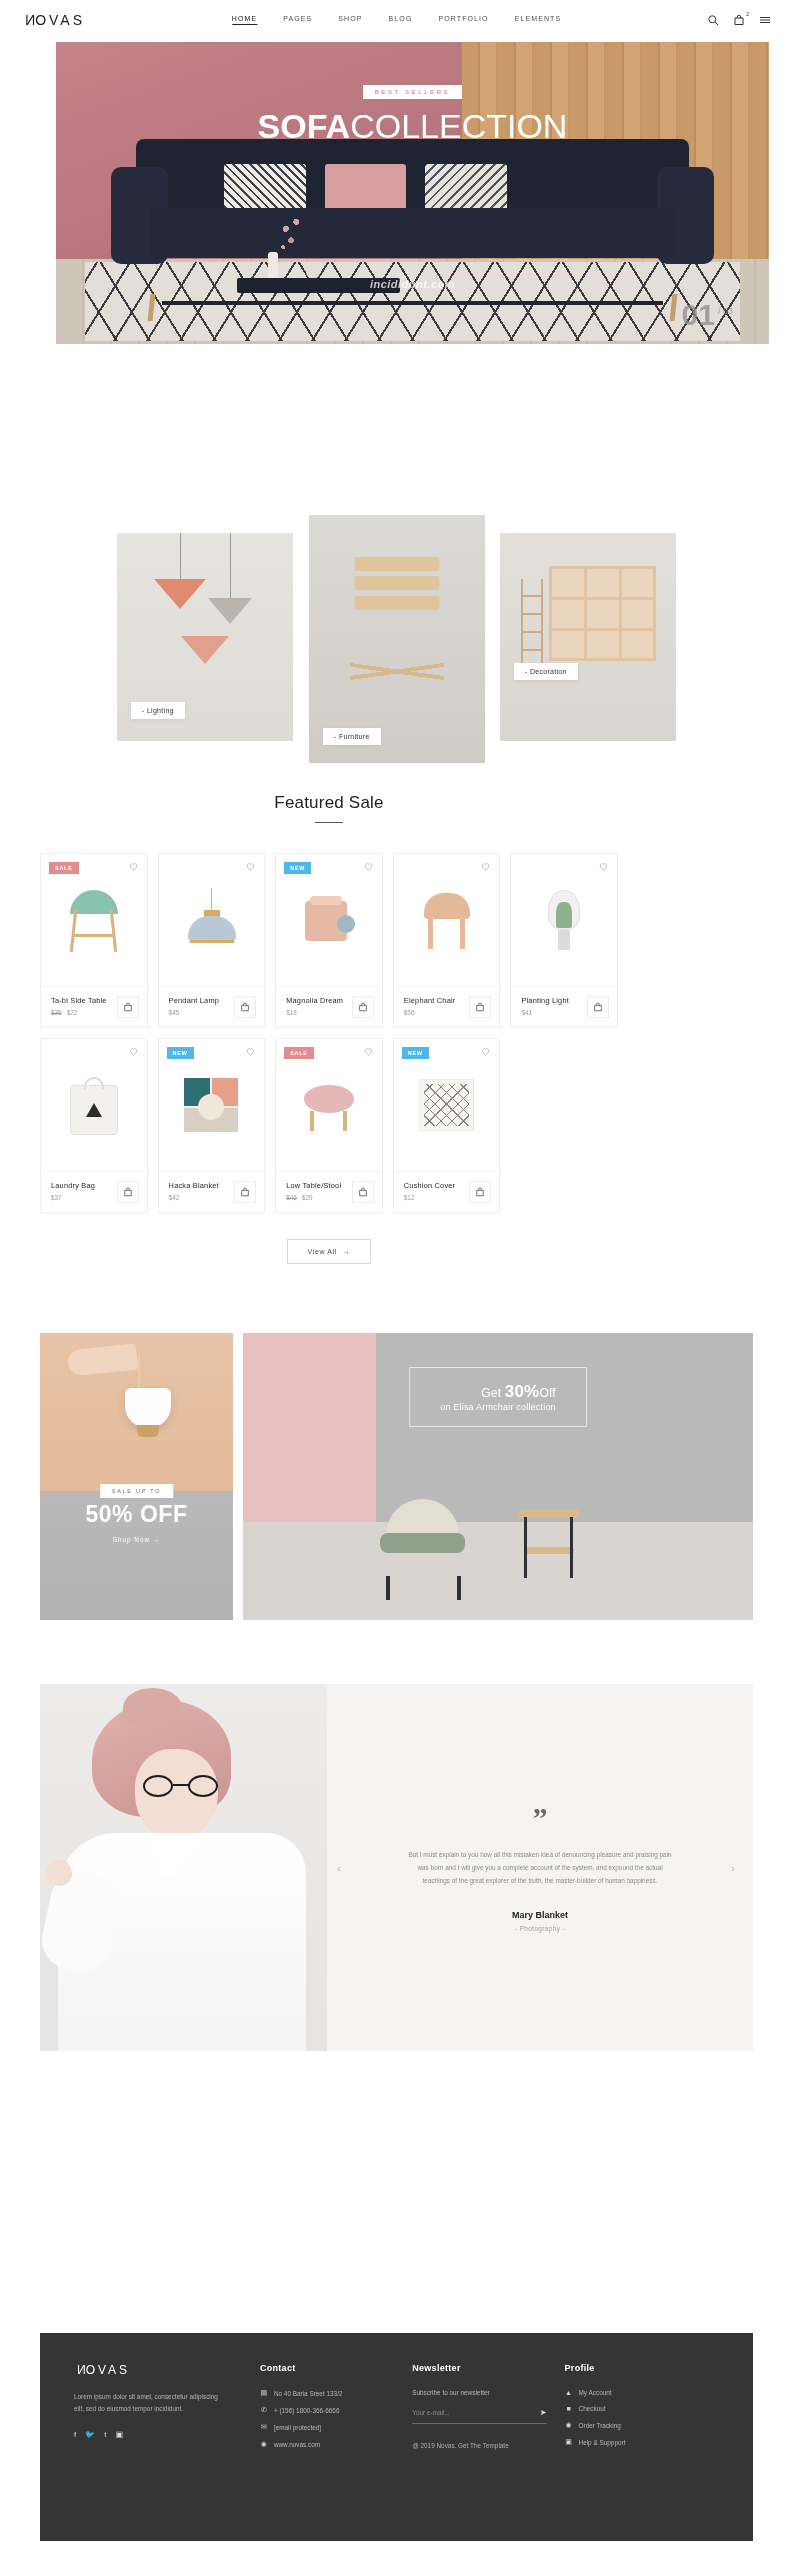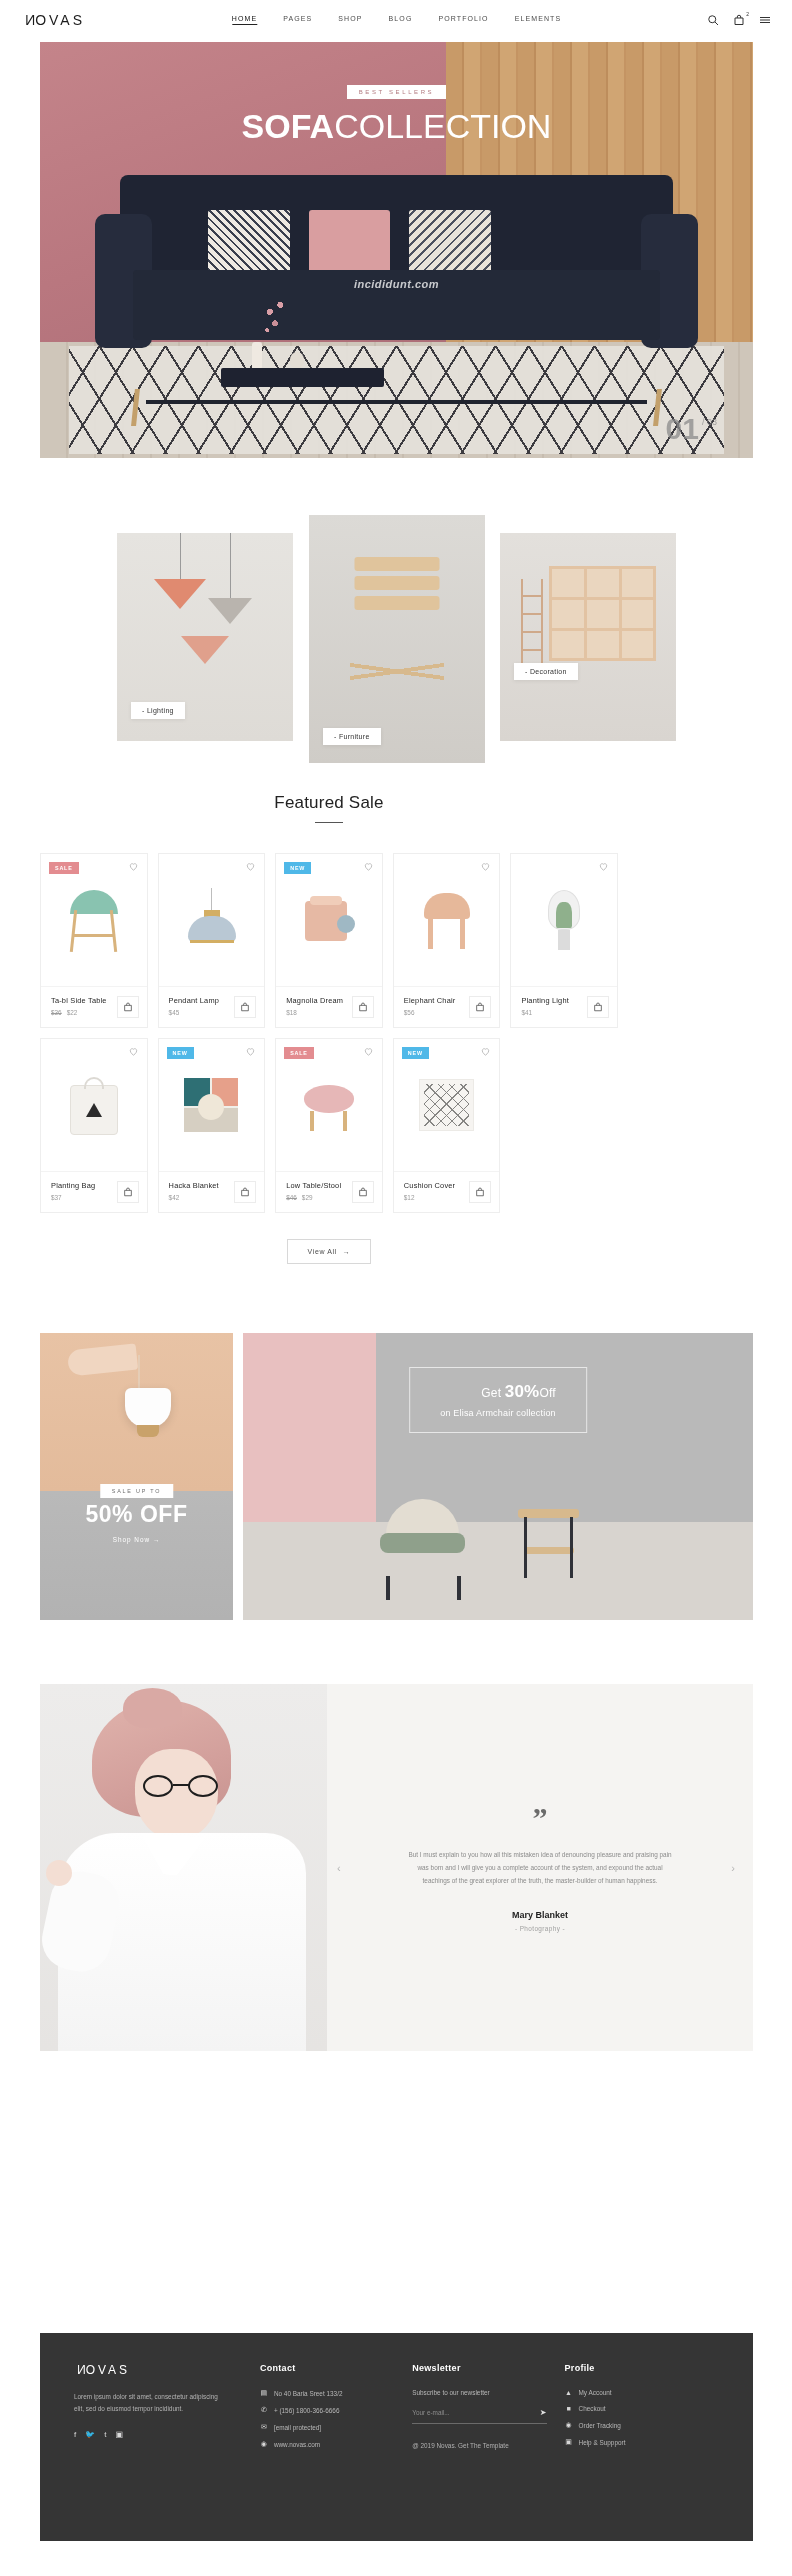--- a/index.html
+++ b/index.html
@@ -34,21 +34,21 @@
   .nav-item.active { color:#111; border-bottom:1px solid #222; }
   .header-icons { margin-left:auto; display:flex; align-items:center; gap:14px; }
   .hicon { width:12px; height:12px; position:relative; cursor:pointer; color:#333; }
   .hicon svg { width:12px; height:12px; display:block; }
   .cart-badge {
     position:absolute; top:-3px; right:-4px; font-size:5px; color:#333;
   }
 
   
   .hero {
-    position:absolute; left:40px; top:42px; width:713px; height:416px;
+    position:absolute; left:56px; top:42px; width:713px; height:302px;
     overflow:hidden;
   }
   .hero-bg { position:absolute; inset:0; }
   .wall-left {
     position:absolute; left:0; top:0; width:57%; height:72%;
     background:linear-gradient(160deg,#c4848a 0%, #b9777f 55%, #ad6f78 100%);
   }
   .wall-right {
     position:absolute; left:57%; top:0; width:43%; height:72%;
     background:repeating-linear-gradient(90deg,#c89a68 0px,#c89a68 16px,#bd8d5c 16px,#bd8d5c 18px,#d0a573 18px,#d0a573 34px,#c49463 34px,#c49463 36px);
@@ -126,21 +126,21 @@
   }
   .hero-title b { font-weight:700; }
   .hero-title span { font-weight:300; }
   .watermark {
     position:absolute; left:50%; top:236px; transform:translateX(-50%);
     color:rgba(255,255,255,.75); font-size:11px; font-style:italic;
     letter-spacing:0.5px; z-index:6; font-weight:700;
   }
   .slide-count {
     position:absolute; right:36px; bottom:14px; z-index:6;
-    color:#8b8b8b; display:flex; align-items:center; gap:3px;
+    color:#8b8b8b; display:flex; align-items:flex-end; gap:3px;
   }
   .slide-count .cur { font-size:30px; font-weight:700; line-height:1; opacity:.75; }
   .slide-count .tot { font-size:9px; margin-bottom:14px; opacity:.75; }
 
   
   .cats { position:absolute; left:0; top:515px; width:793px; height:248px; }
   .cat { position:absolute; }
   .cat-img { width:100%; height:100%; position:relative; }
   .cat-tag {
     position:absolute; background:#fff; font-size:7px; color:#333;
@@ -280,21 +280,21 @@
   .promo-right .floor2 {
     position:absolute; left:0; bottom:0; width:100%; height:34%;
     background:#d8d4cf;
   }
   .promo-frame {
     position:absolute; left:50%; transform:translateX(-50%); top:34px;
     border:1px solid rgba(255,255,255,.65); padding:14px 30px; text-align:center;
   }
   .promo-frame .l1 { color:#fff; font-size:12px; letter-spacing:0.2px;text-align:right; }
   .promo-frame .l1 b { font-size:17px; font-weight:700; }
-  .promo-frame .l2 { color:#fff; font-size:9px; margin-top:6px; letter-spacing:0.2px; }
+  .promo-frame .l2 { color:#fff; font-size:9px; letter-spacing:0.2px; }
   .armchair {
     position:absolute; left:26%; bottom:42px; width:95px; height:79px;
   }
   .armchair .back {
     position:absolute; left:10px; top:0; width:73px; height:42px;
     background:#e3ddd2; border-radius:36px 36px 6px 6px;
   }
   .armchair .seat {
     position:absolute; left:4px; top:34px; width:85px; height:20px;
     background:#8fa08b; border-radius:8px;
@@ -700,21 +700,21 @@
                 <path d="M12 20s-7-4.6-7-9.6A4.2 4.2 0 0 1 12 7a4.2 4.2 0 0 1 7 3.4C19 15.4 12 20 12 20z"></path>
               </svg>
             </span>
             <div style="width:48px;height:57px;position:relative">
               <div style="position:absolute;left:0;top:8px;width:48px;height:50px;background:#f3f1ed;border:1px solid #e3e0da;border-radius:4px"></div>
               <div style="position:absolute;left:14px;top:0;width:20px;height:12px;border:2px solid #dcd9d3;border-bottom:0;border-radius:10px 10px 0 0"></div>
               <div style="position:absolute;left:16px;top:26px;width:0;height:0;border-left:8px solid transparent;border-right:8px solid transparent;border-bottom:14px solid #2b2b2b"></div>
             </div>
           </div>
           <div class="prod-info">
-            <div class="prod-name">Planting Bag</div>
+            <div class="prod-name">Laundry Bag</div>
             <div class="prod-price"><span>$37</span></div>
             <span class="bag">
               <svg viewBox="0 0 24 24" fill="none" stroke="currentColor" stroke-width="2">
                 <path d="M4 8h16v13H4z"></path>
                 <path d="M8.5 8V6a3.5 3.5 0 0 1 7 0v2"></path>
               </svg>
             </span>
           </div>
         </div>
         <div class="prod">

